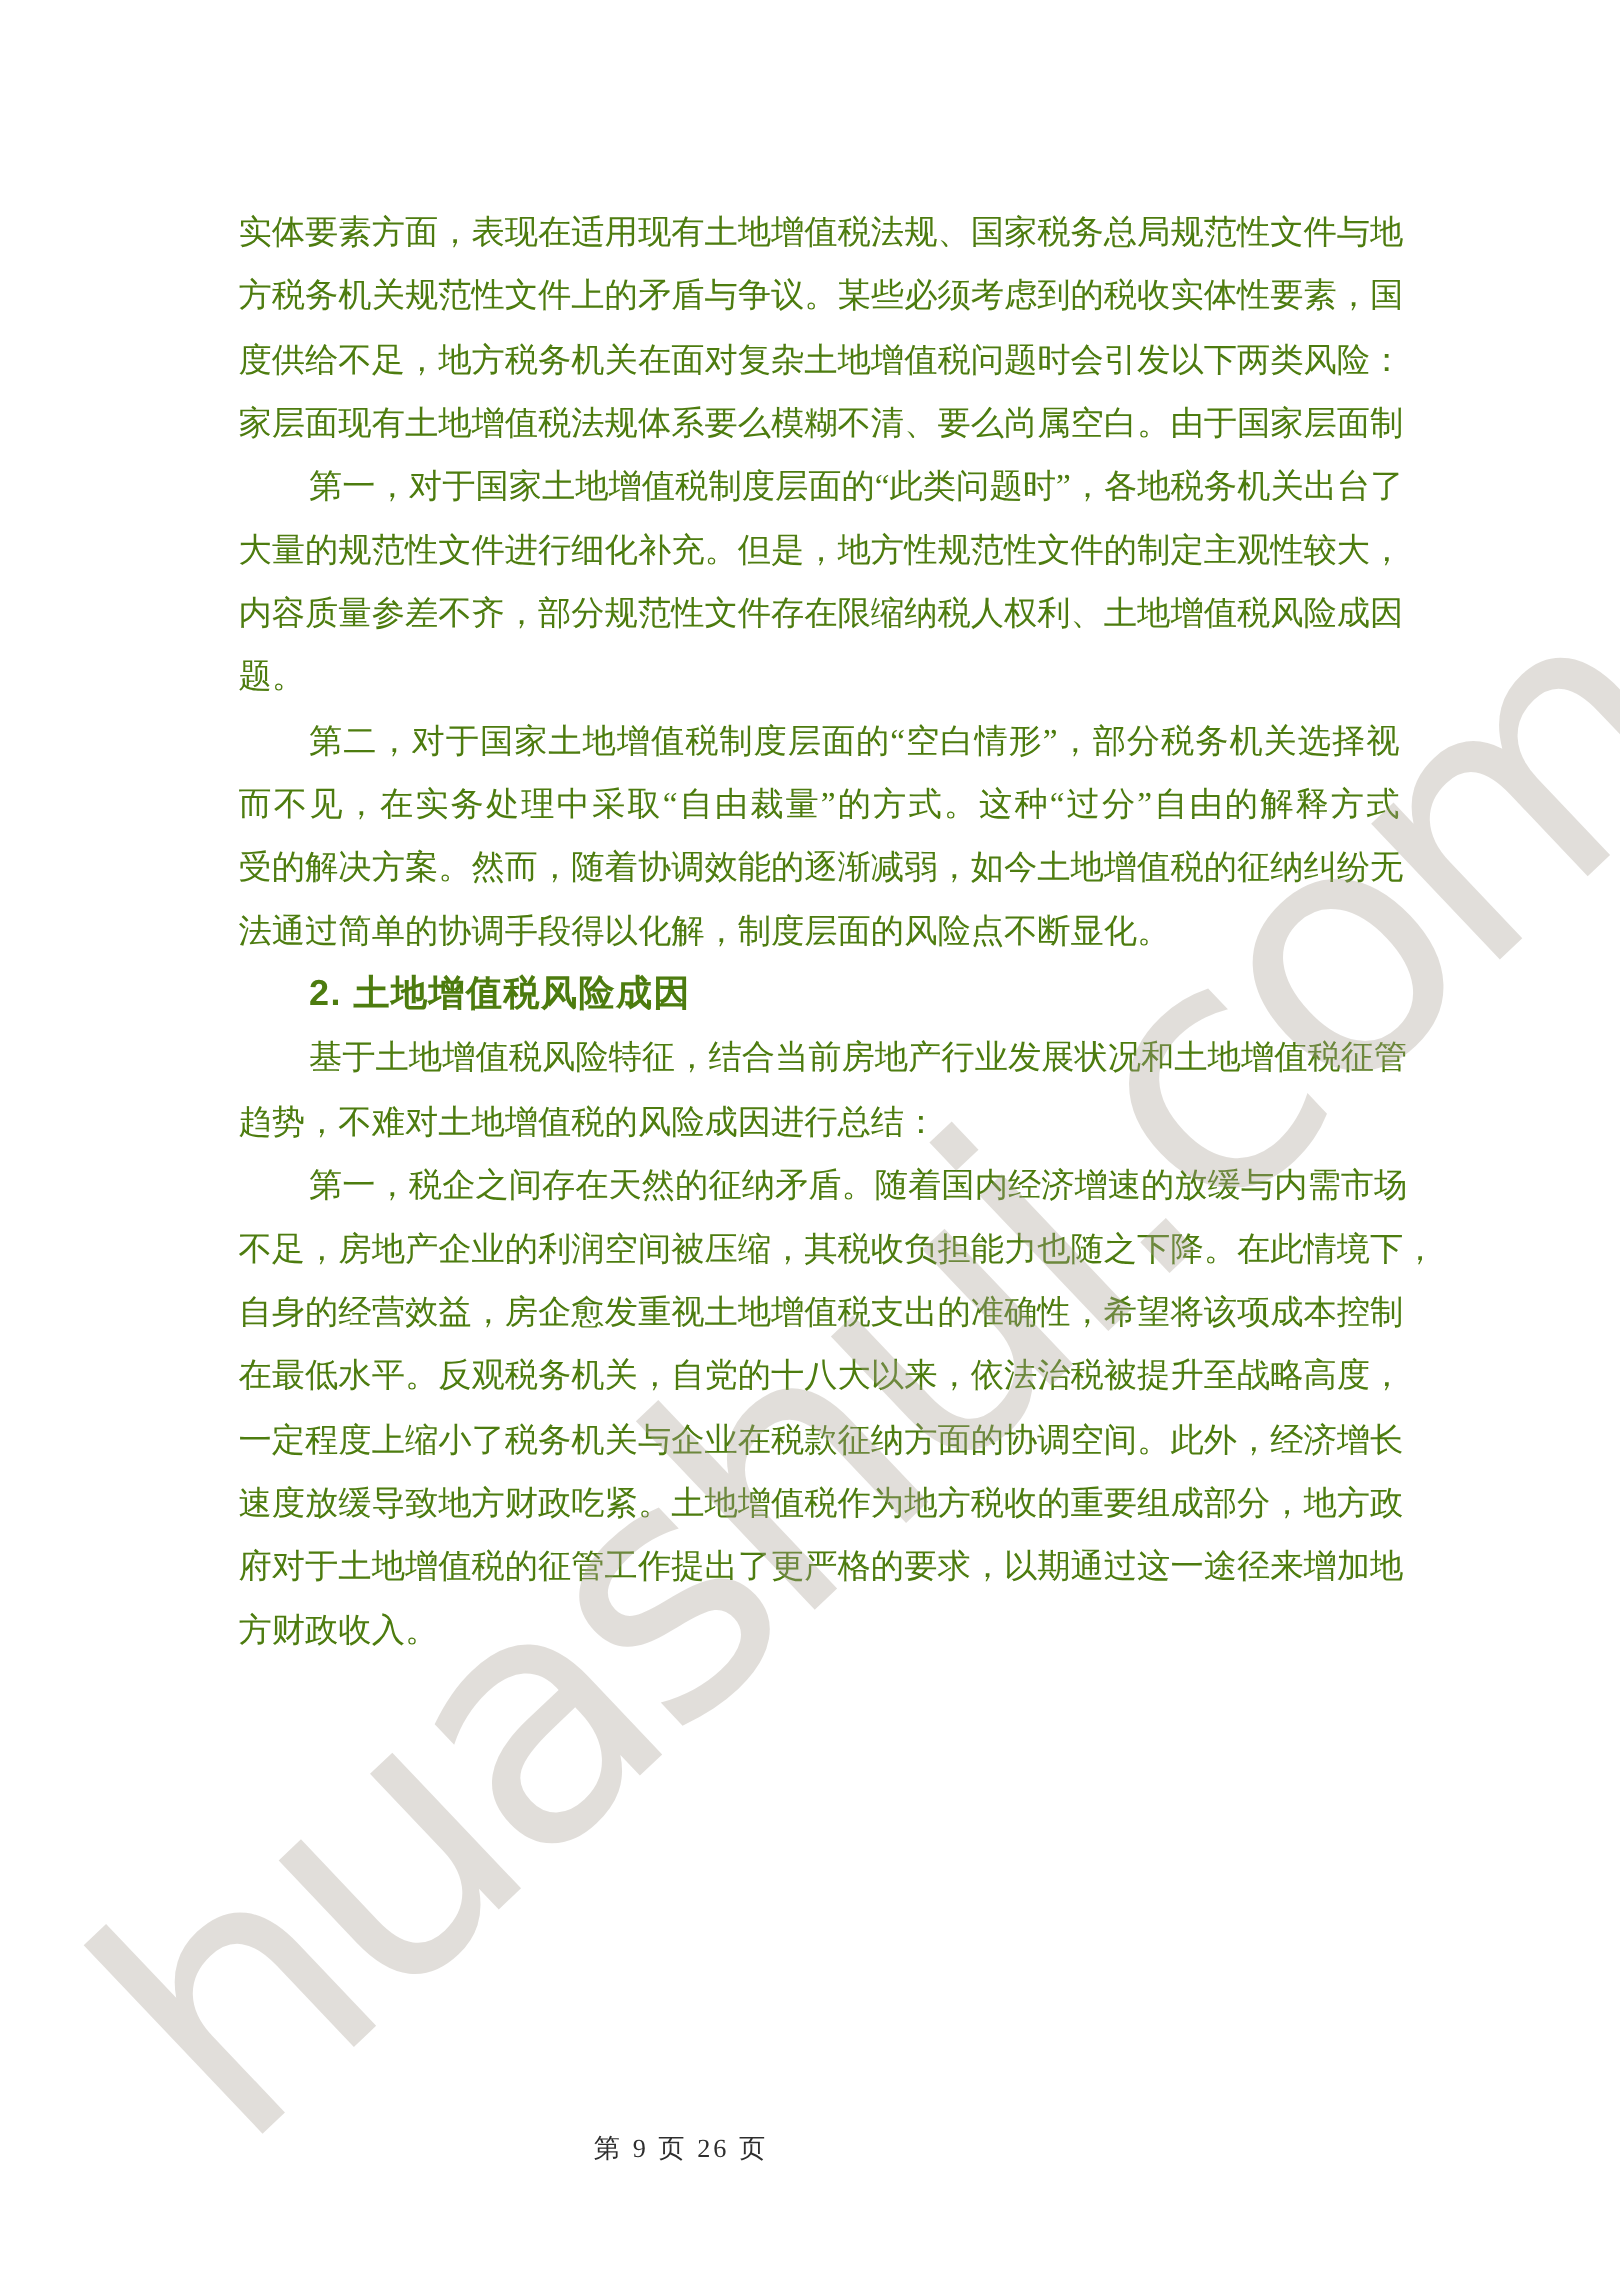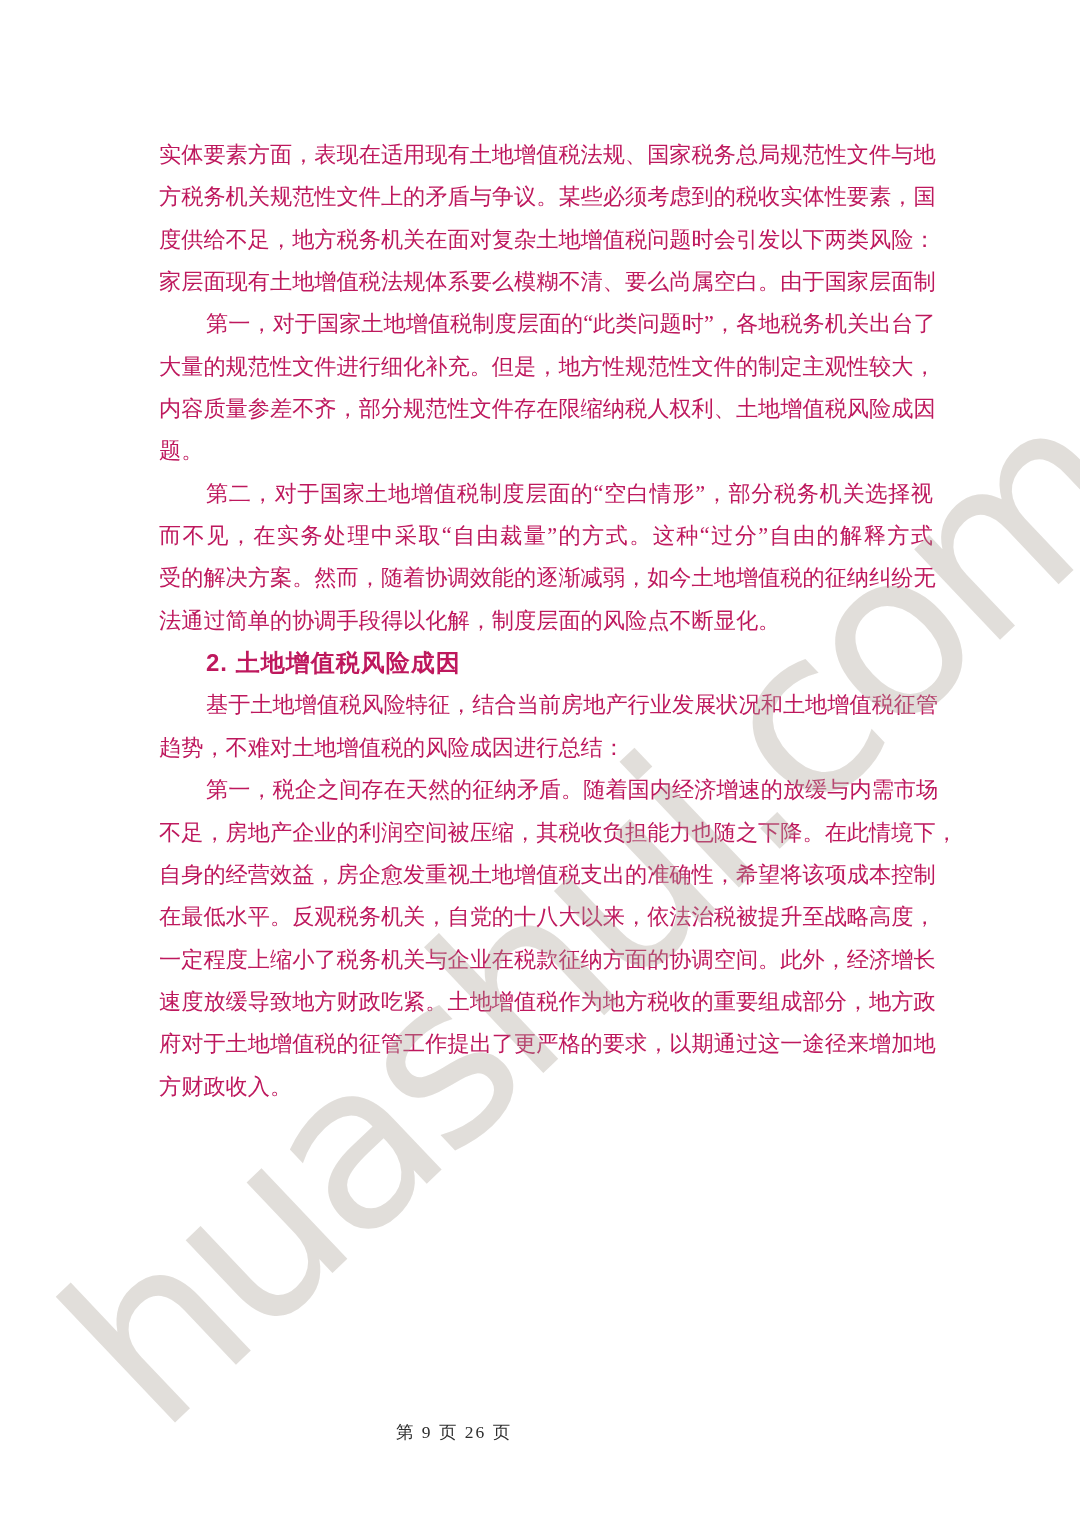--- a/index.html
+++ b/index.html
@@ -57,21 +57,21 @@
     font-size:17.5px;
     letter-spacing:2px;
     color:#2e2e2e;
     z-index:1;
   }
 </style>
 </head>
 <body>
 
 <div class="page">
-  <main class="content" id="doc-content" style="color: #be185d;">
+  <main class="content" id="doc-content" style="color: #4d7c0f;">
       <div class="paragraph">
         <div class="line">实体要素方面，表现在适用现有土地增值税法规、国家税务总局规范性文件与地</div>
         <div class="line">方税务机关规范性文件上的矛盾与争议。某些必须考虑到的税收实体性要素，国</div>
         <div class="line">度供给不足，地方税务机关在面对复杂土地增值税问题时会引发以下两类风险：</div>
         <div class="line">家层面现有土地增值税法规体系要么模糊不清、要么尚属空白。由于国家层面制</div>
       </div>
       <div class="paragraph">
         <div class="line first">第一，对于国家土地增值税制度层面的“此类问题时”，各地税务机关出台了</div>
         <div class="line">大量的规范性文件进行细化补充。但是，地方性规范性文件的制定主观性较大，</div>
         <div class="line">内容质量参差不齐，部分规范性文件存在限缩纳税人权利、土地增值税风险成因</div>

